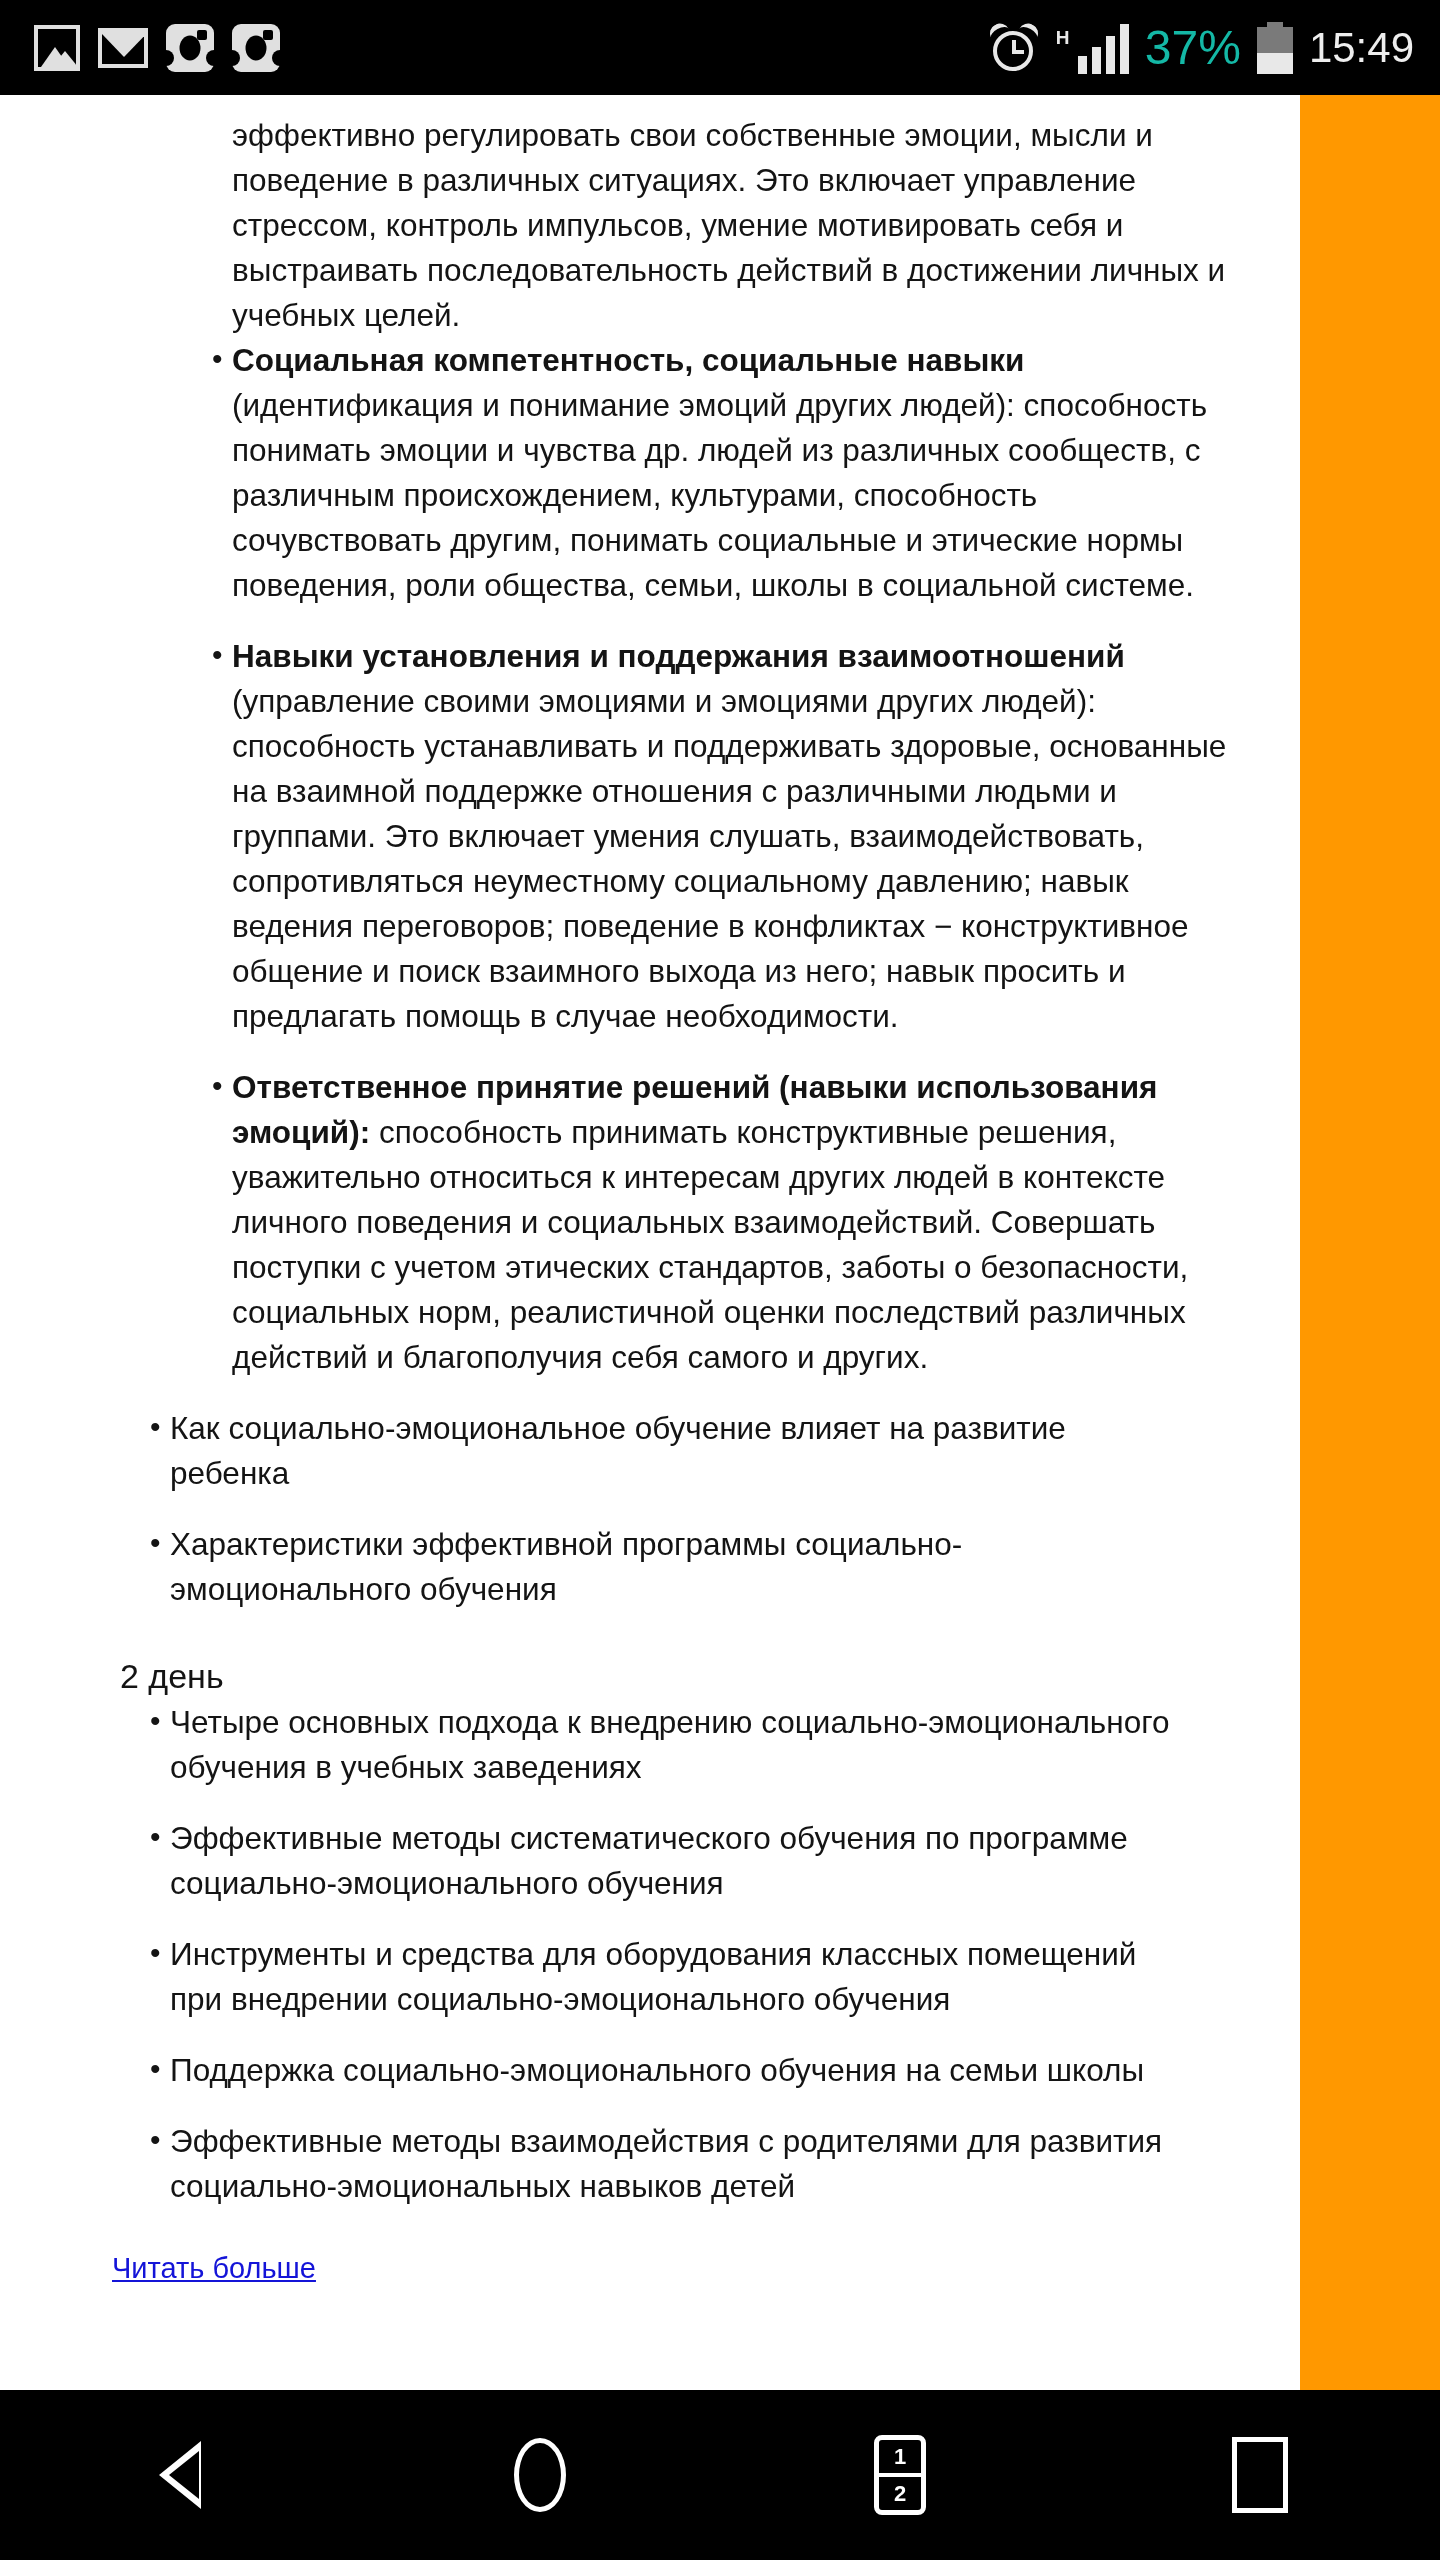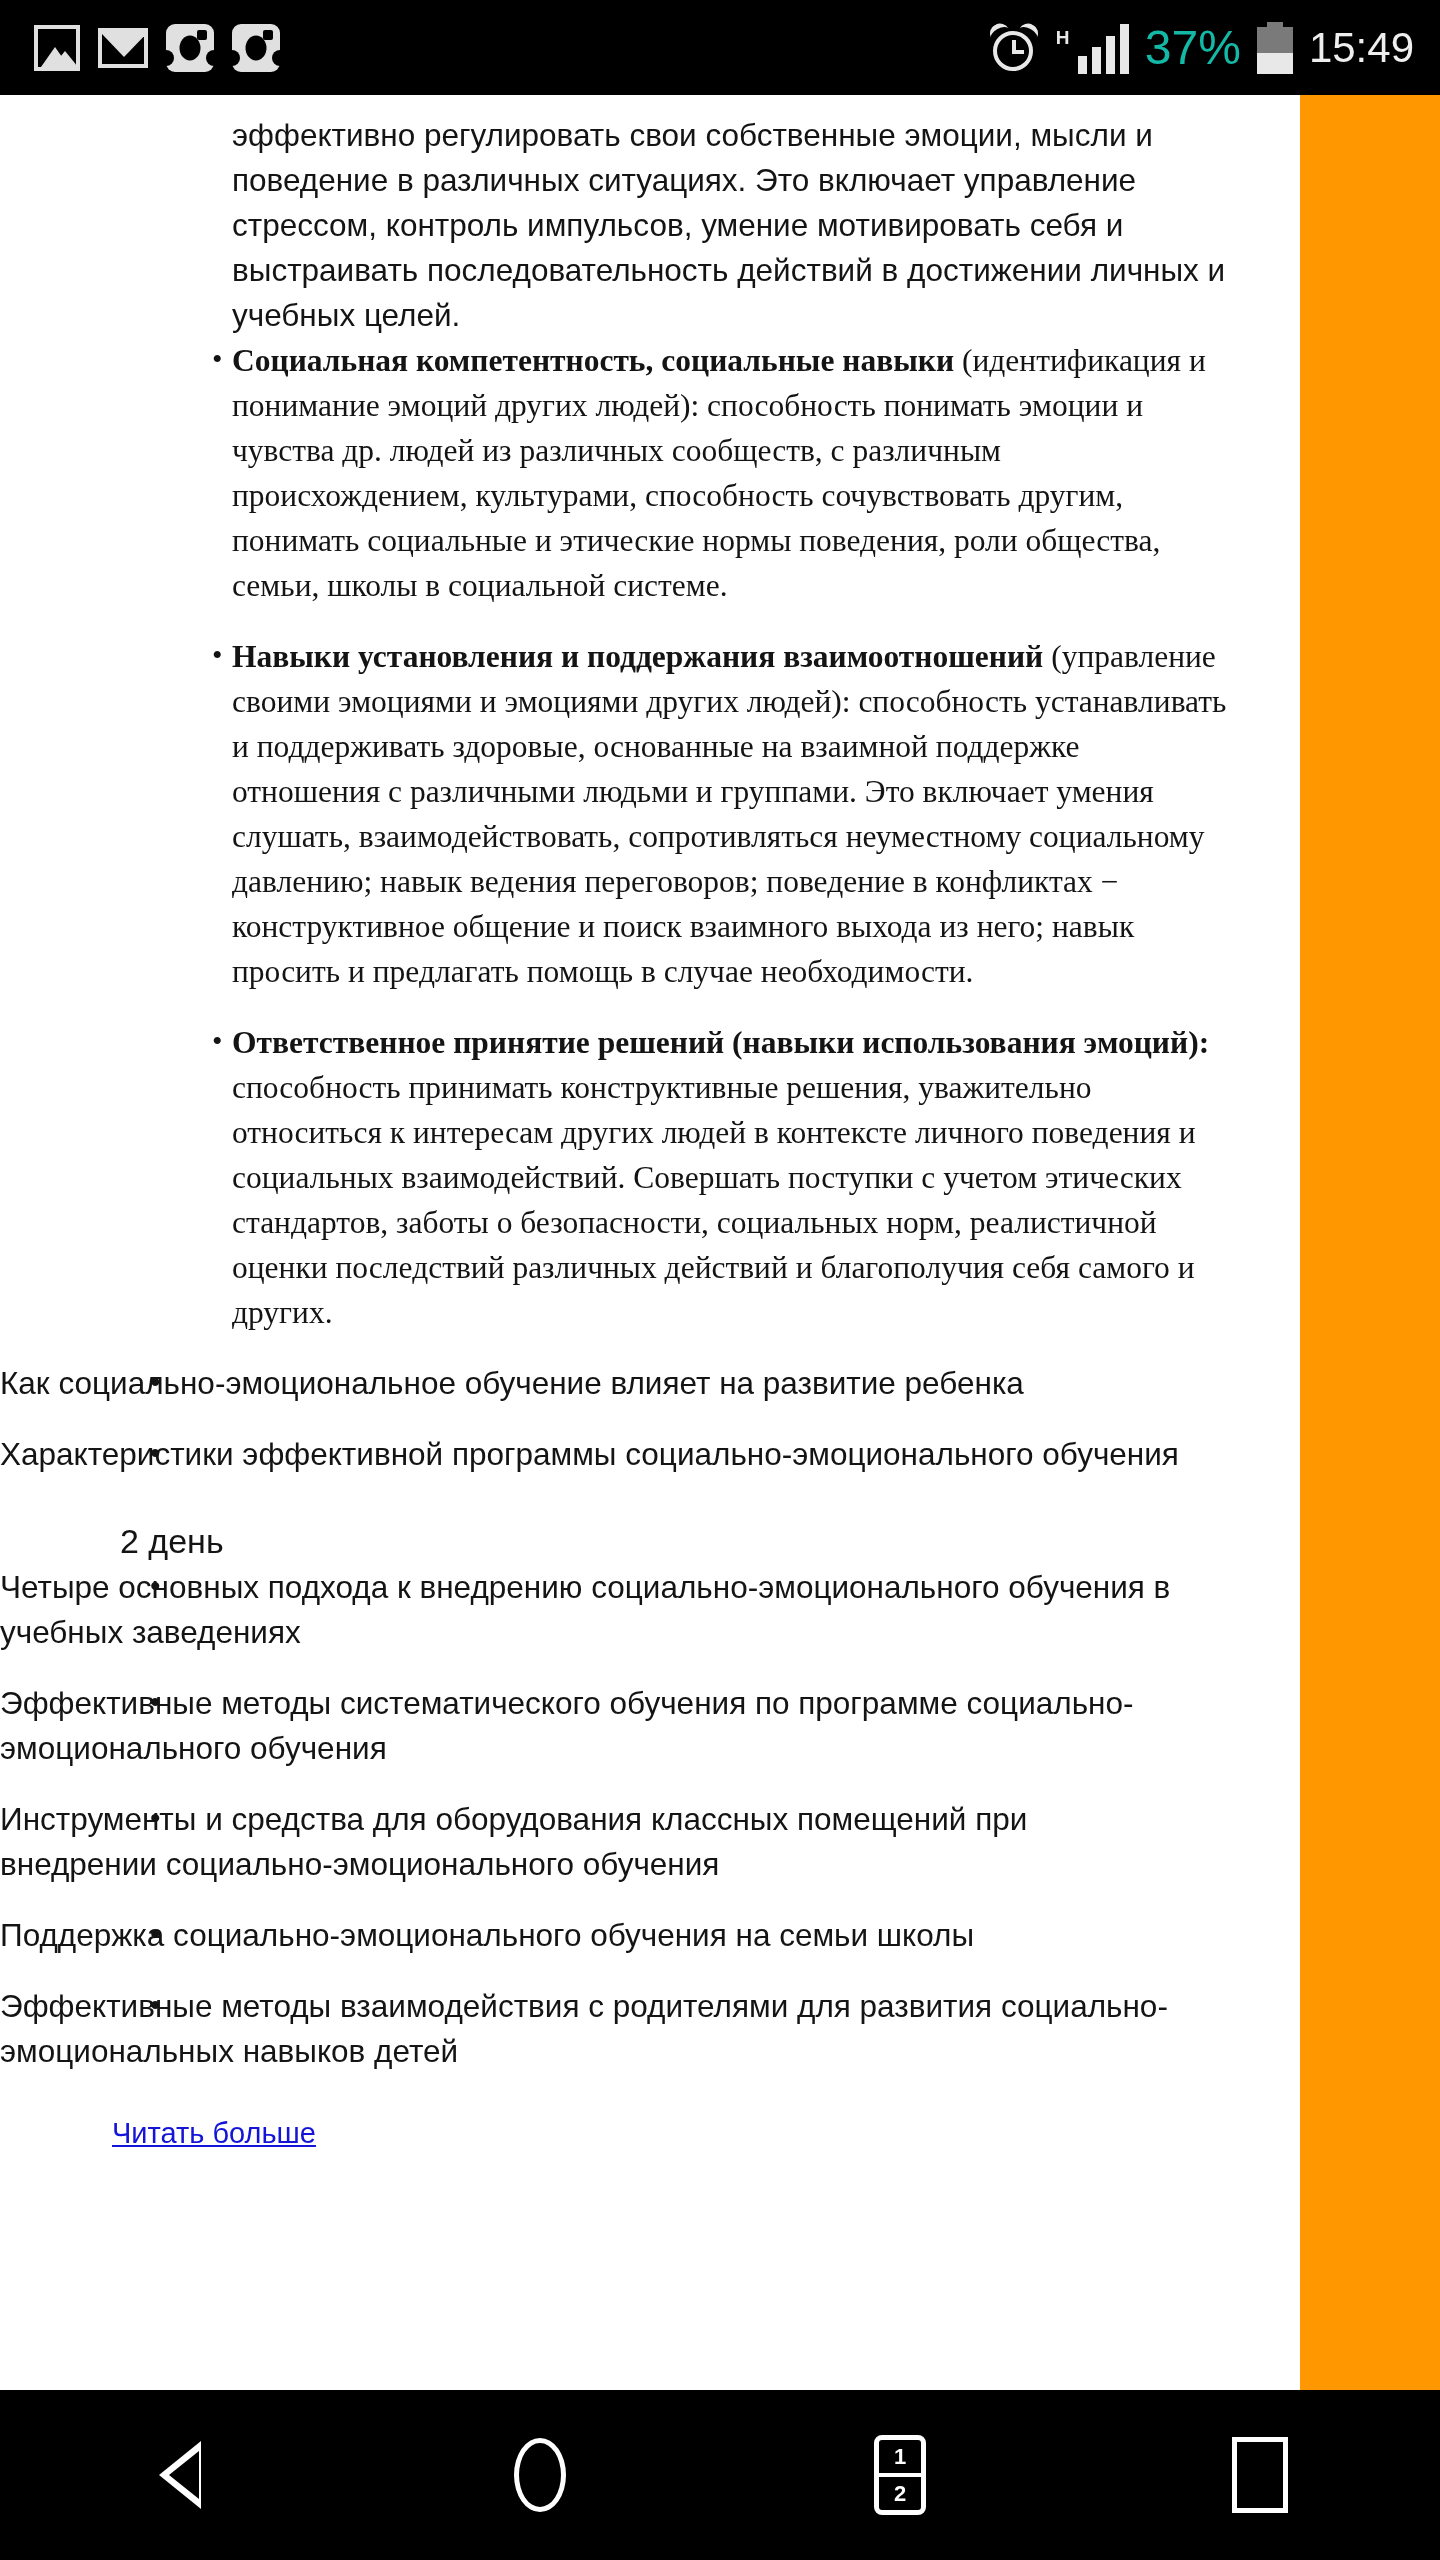--- a/index.html
+++ b/index.html
@@ -106,30 +106,30 @@
   .intro {
     padding:18px 70px 0 232px;
   }
 
   ul.lvl2 { list-style:none; margin:0; padding:0; }
   ul.lvl2 > li {
     position:relative;
     padding-left:232px;
     padding-right:70px;
     margin-bottom:26px;
-    font-family:Liberation Serif, serif;
   }
   ul.lvl2 > li::before{
     content:"•"; position:absolute; left:212px; top:-2px;
     font-size:30px; line-height:45px; color:#141414;
   }
 
   ul.lvl1 { list-style:none; margin:0; padding:0; }
   ul.lvl1 > li {
     position:relative;
+    padding-left:170px;
     padding-right:110px;
     margin-bottom:26px;
   }
   ul.lvl1 > li::before{
     content:"•"; position:absolute; left:150px; top:-2px;
     font-size:30px; line-height:45px; color:#141414;
   }
 
   .day-head {
     font-size:34px; line-height:48px; color:#141414;

